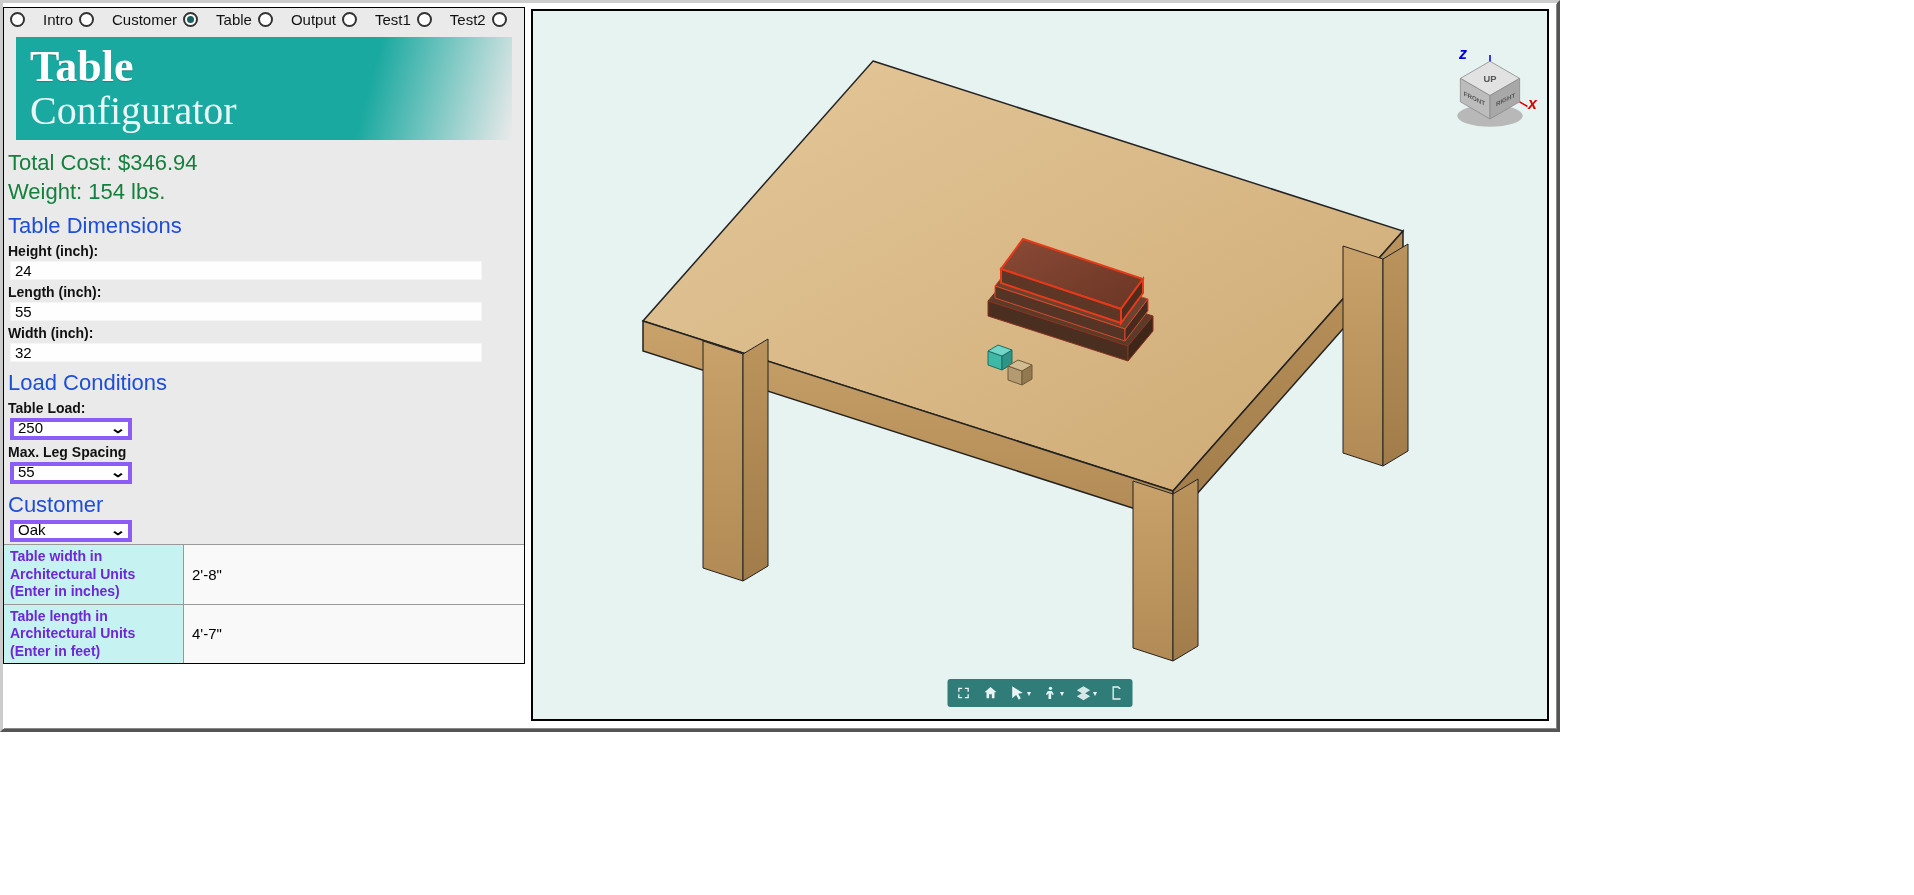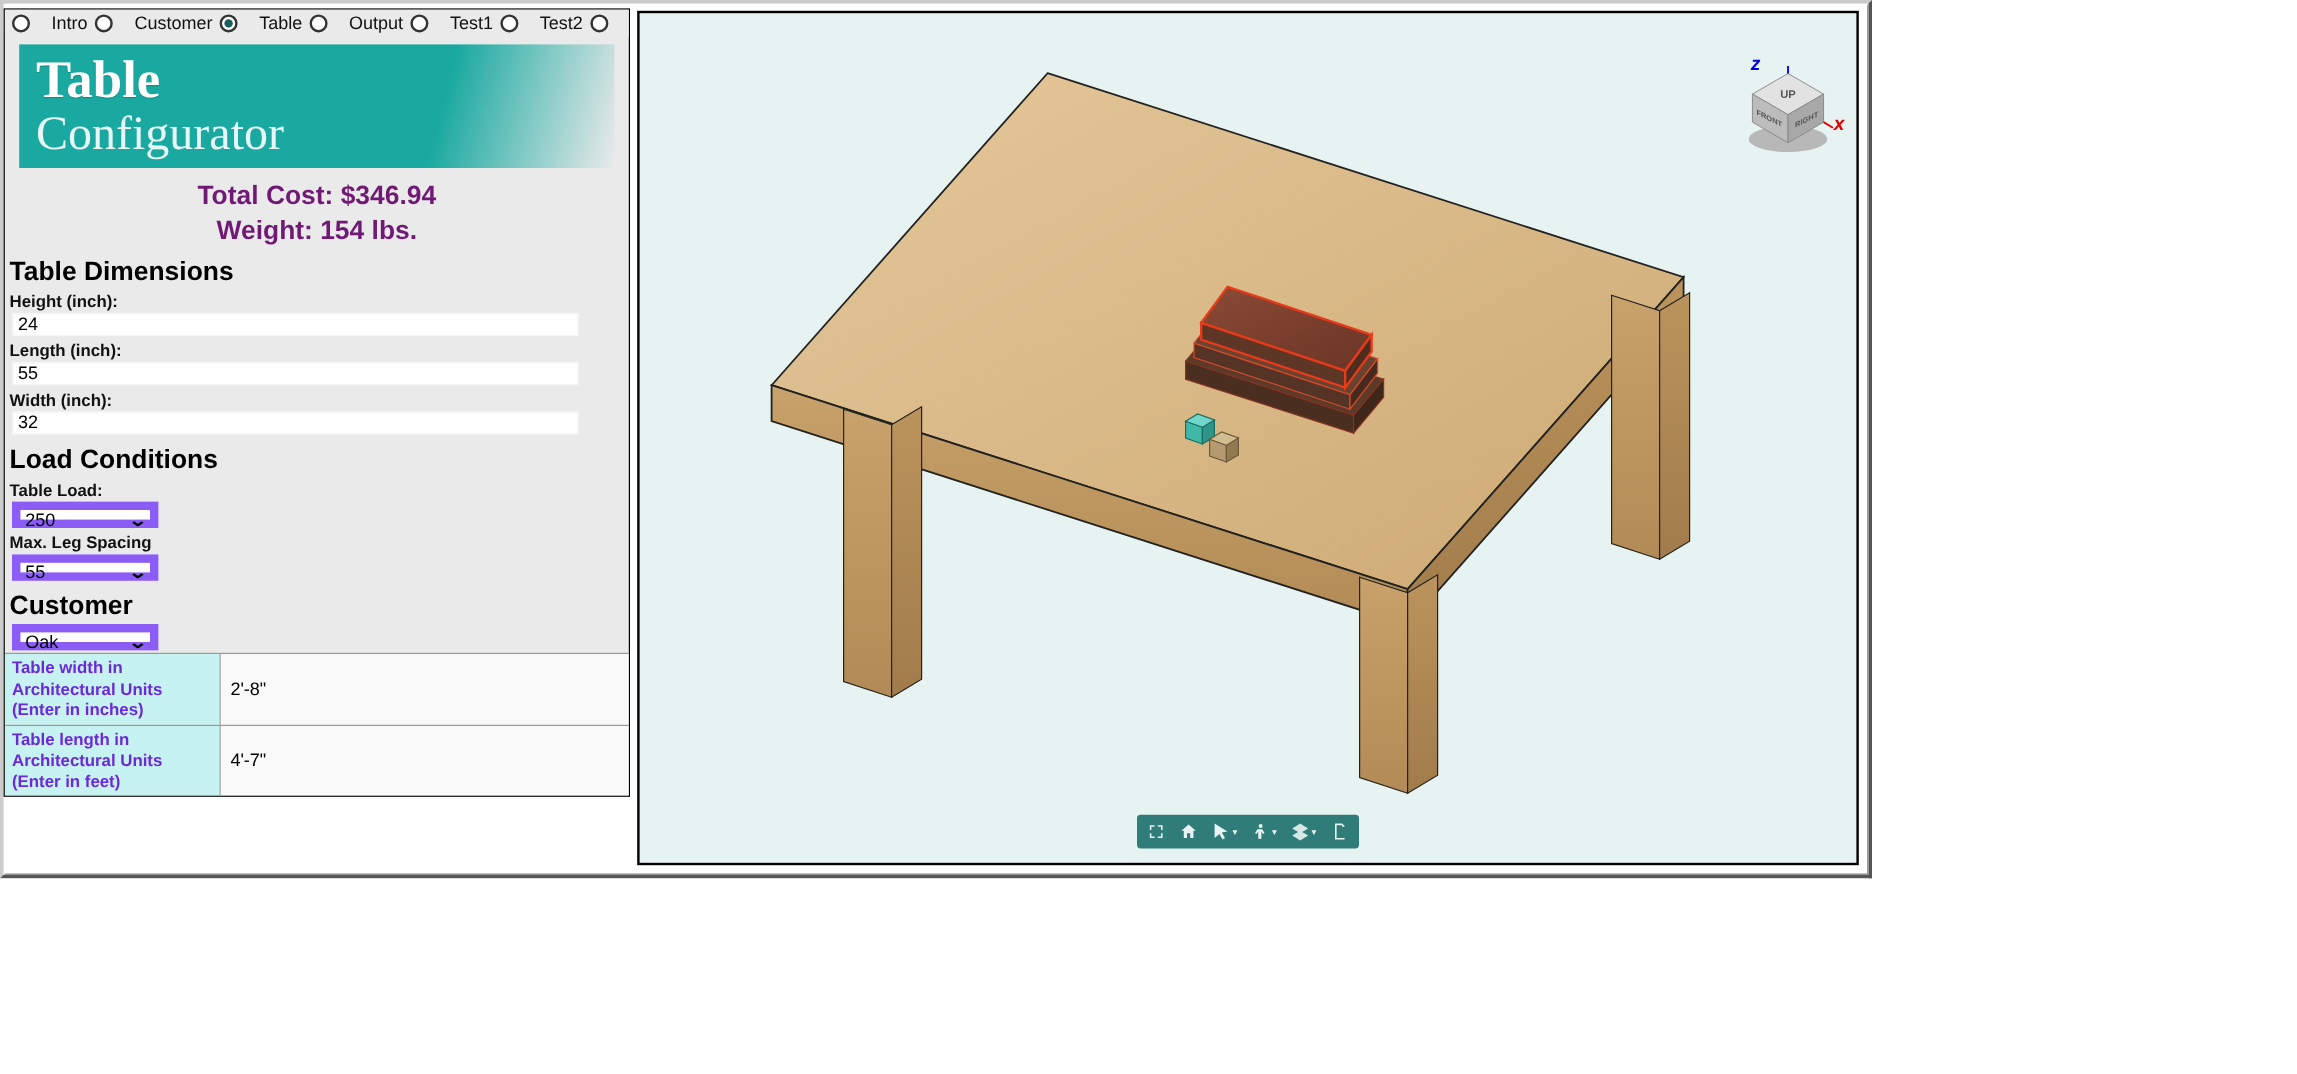--- a/index.html
+++ b/index.html
@@ -91,29 +91,28 @@
     font-weight: 400;
     line-height: 1.0;
     color: #e8f6f5;
     margin-top: 2px;
   }
   .summary {
     padding: 2px 4px 0 4px;
   }
   .summary .line {
     font-size: 22px;
-    font-weight: 700;
-    color: #701a75;
+    font-weight: 400;
+    color: #15803d;
     line-height: 1.35;
-    text-align: center;
   }
   .section-h {
     font-size: 22px;
-    font-weight: 700;
-    color: #000000;
+    font-weight: 400;
+    color: #1d4ed8;
     padding: 6px 4px 2px 4px;
   }
   .field-label {
     font-size: 14px;
     font-weight: 700;
     color: #111;
     padding: 2px 4px 2px 4px;
   }
   .text-input {
     margin: 0 6px 2px 6px;
@@ -122,26 +121,26 @@
     height: 22px;
     font-size: 15px;
     padding: 0 4px;
     display: flex;
     align-items: center;
     width: 472px;
   }
   .select {
     margin: 0 6px 2px 6px;
     background: #fefefe;
-    border: 7px solid #8b5cf6;
+    border: 4px solid #8b5cf6;
     height: 22px;
     font-size: 15px;
     padding: 0 4px;
     display: flex;
-    align-items: flex-start;
+    align-items: flex-end;
     justify-content: space-between;
     width: 122px;
     cursor: pointer;
   }
   .select .chev {
     font-size: 14px;
     font-weight: bold;
     transform: scaleX(1.4);
   }
   .arch-row {

